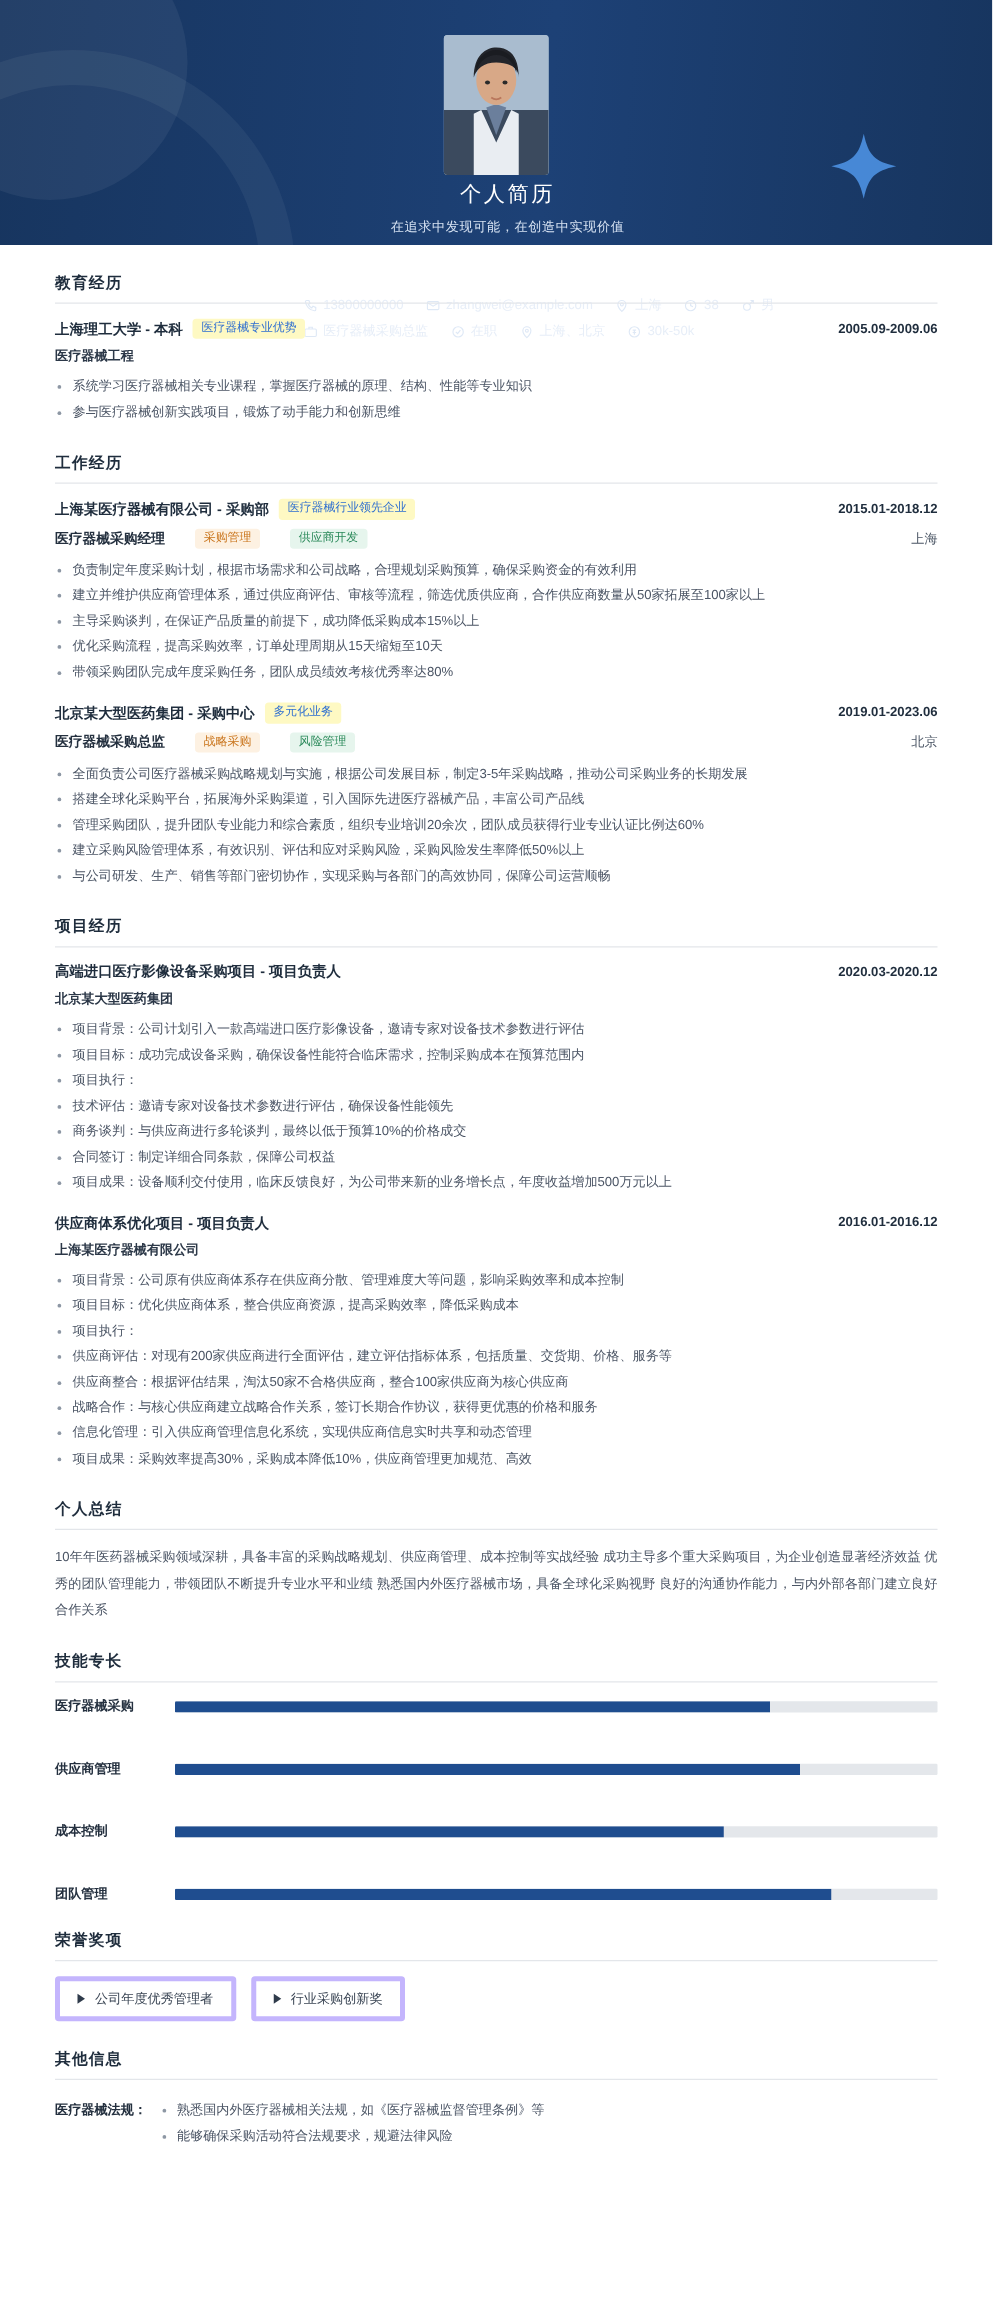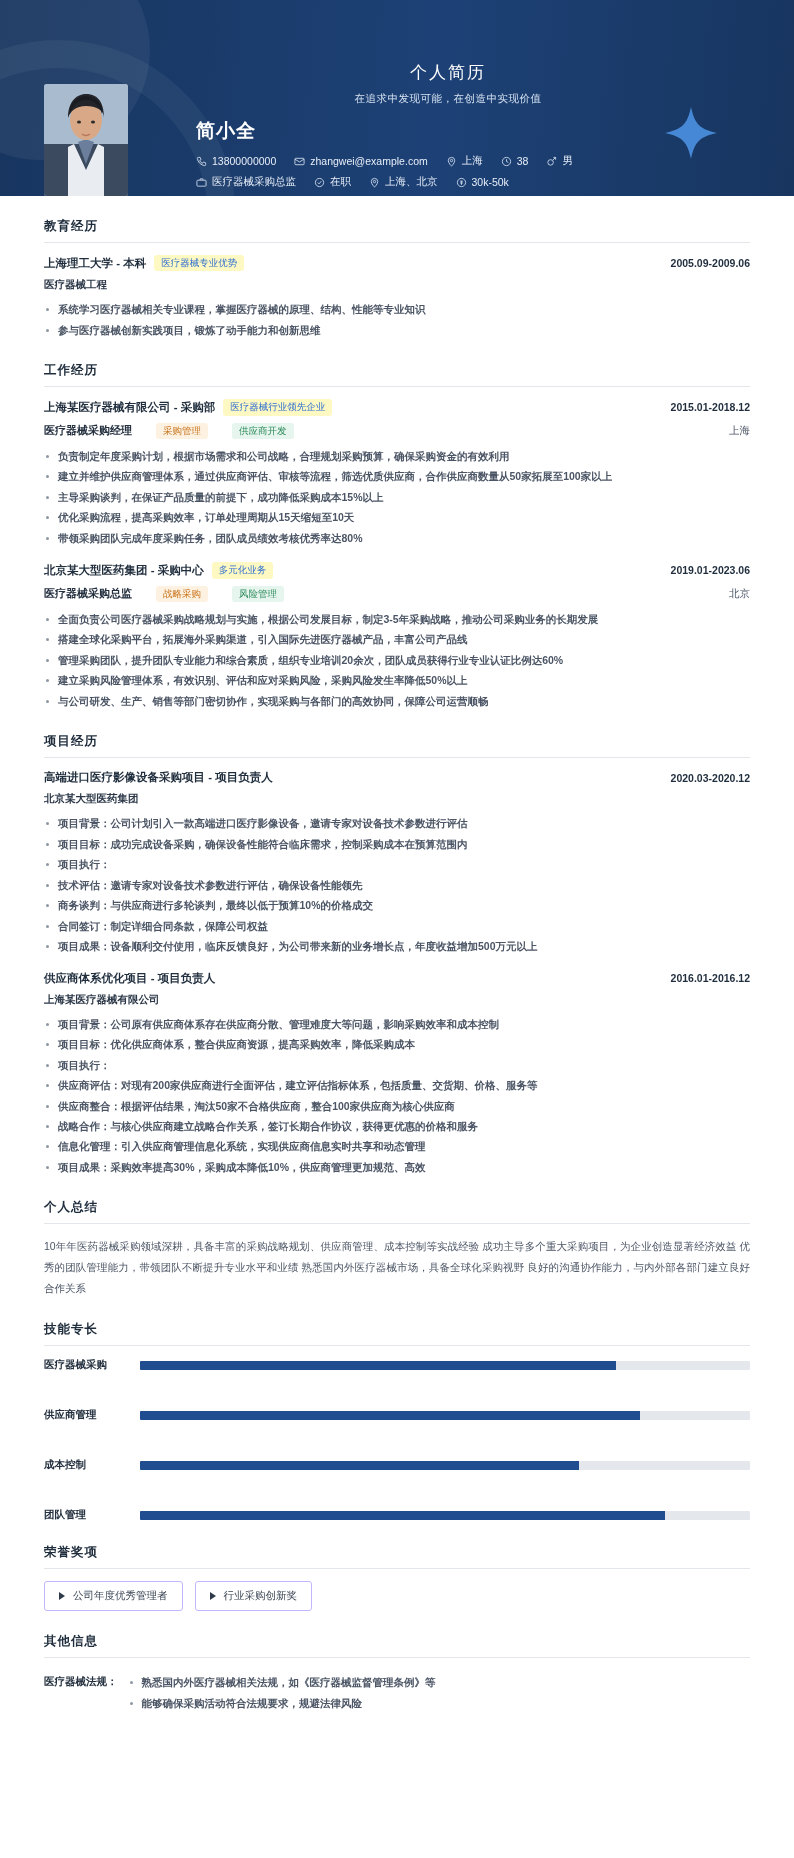--- a/index.html
+++ b/index.html
@@ -48,21 +48,22 @@
     opacity: .95;
   }
   .content { position: relative; padding: 0 44px; }
 
   
   .header {
     position: relative;
     height: 196px;
     padding: 22px 44px 0 44px;
     display: flex;
-    align-items: flex-end;
+    align-items: center;
+    flex-direction: column;
   }
   .photo {
     width: 84px; height: 112px;
     border-radius: 3px;
     overflow: hidden;
     flex: 0 0 auto;
     margin-top: 6px;
     background: linear-gradient(180deg,#9fb6cd 0%, #7e99b4 100%);
     position: relative;
   }
@@ -154,21 +155,21 @@
   }
   .tag-orange { color: #c9741b; background: #fdf1e2; }
   .tag-green { color: #2c8a5b; background: #e6f5ed; }
   .place { font-size: 10.5px; color: #4a5564; white-space: nowrap; }
   .subline {
     font-size: 10.5px;
     color: #2c3848;
     font-weight: bold;
     margin-top: 7px;
   }
-  ul.bullets { list-style: none; margin-top: 7px; font-weight: bold; }
+  ul.bullets { list-style: none; margin-top: 7px; }
   ul.bullets li {
     position: relative;
     padding-left: 14px;
     font-size: 10.5px;
     line-height: 1.95;
     color: #4b5565;
   }
   ul.bullets li:before {
     content: "";
     position: absolute;
@@ -214,21 +215,21 @@
   .bar-fill {
     position: absolute; left: 0; top: 0; bottom: 0;
     background: #1f4d8f;
   }
   
   .honors { display: flex; gap: 12px; margin-top: 4px; }
   .honor {
     display: flex;
     align-items: center;
     gap: 8px;
-    border: 1px solid #c4b5fd;
+    border: 4px solid #c4b5fd;
     border-radius: 3px;
     padding: 7px 14px;
     font-size: 10.5px;
     color: #3a4554;
   }
   .tri {
     width: 0; height: 0;
     border-left: 6px solid #2f3b4b;
     border-top: 4px solid transparent;
     border-bottom: 4px solid transparent;

